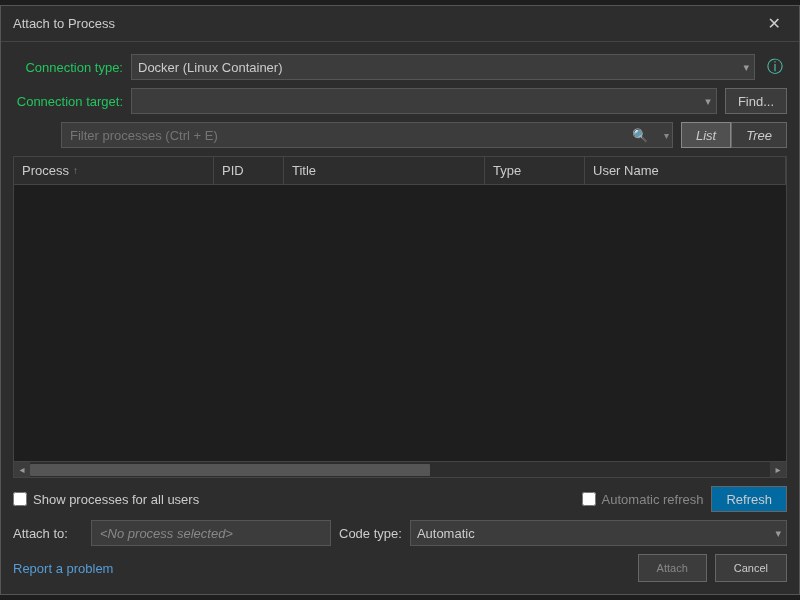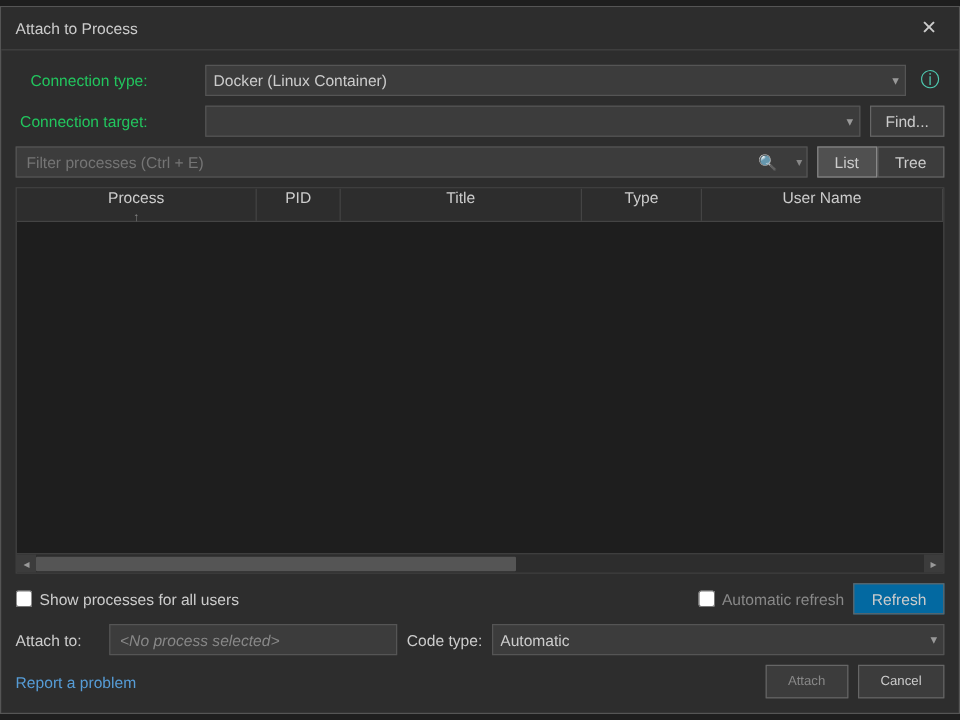--- a/index.html
+++ b/index.html
@@ -86,21 +86,20 @@
       outline: none;
       appearance: none;
       -webkit-appearance: none;
     }
 
     .select-wrapper {
       flex: 1;
       position: relative;
       display: flex;
       align-items: center;
-      margin-left: 40px;
     }
 
     .select-wrapper::after {
       content: '▾';
       position: absolute;
       right: 6px;
       color: #999;
       pointer-events: none;
       font-size: 11px;
     }
@@ -122,20 +121,21 @@
       padding: 0 12px;
       cursor: pointer;
       font-size: 13px;
       white-space: nowrap;
     }
 
     .filter-row {
       display: flex;
       align-items: center;
       gap: 8px;
+      margin-left: 48px;
     }
 
     .filter-input-wrapper {
       flex: 1;
       position: relative;
       display: flex;
       align-items: center;
     }
 
     .filter-input {
@@ -169,20 +169,21 @@
     }
 
     .toggle-btn {
       background: #3c3c3c;
       border: 1px solid #666;
       color: #cccccc;
       height: 26px;
       padding: 0 14px;
       cursor: pointer;
       font-size: 13px;
+      font-style: italic;
     }
 
     .toggle-btn.active {
       background: #505050;
       border-color: #888;
     }
 
     .process-table {
       flex: 1;
       border: 1px solid #444;
@@ -203,21 +204,20 @@
 
     .col-header {
       padding: 0 8px;
       color: #cccccc;
       font-size: 13px;
       border-right: 1px solid #444;
       height: 100%;
       display: flex;
       align-items: center;
       gap: 4px;
-      flex-direction: column;
     }
 
     .col-process { width: 200px; }
     .col-pid { width: 70px; }
     .col-title { flex: 1; }
     .col-type { width: 100px; }
     .col-username { flex: 1; }
 
     .sort-arrow { color: #888; font-size: 10px; }
 

